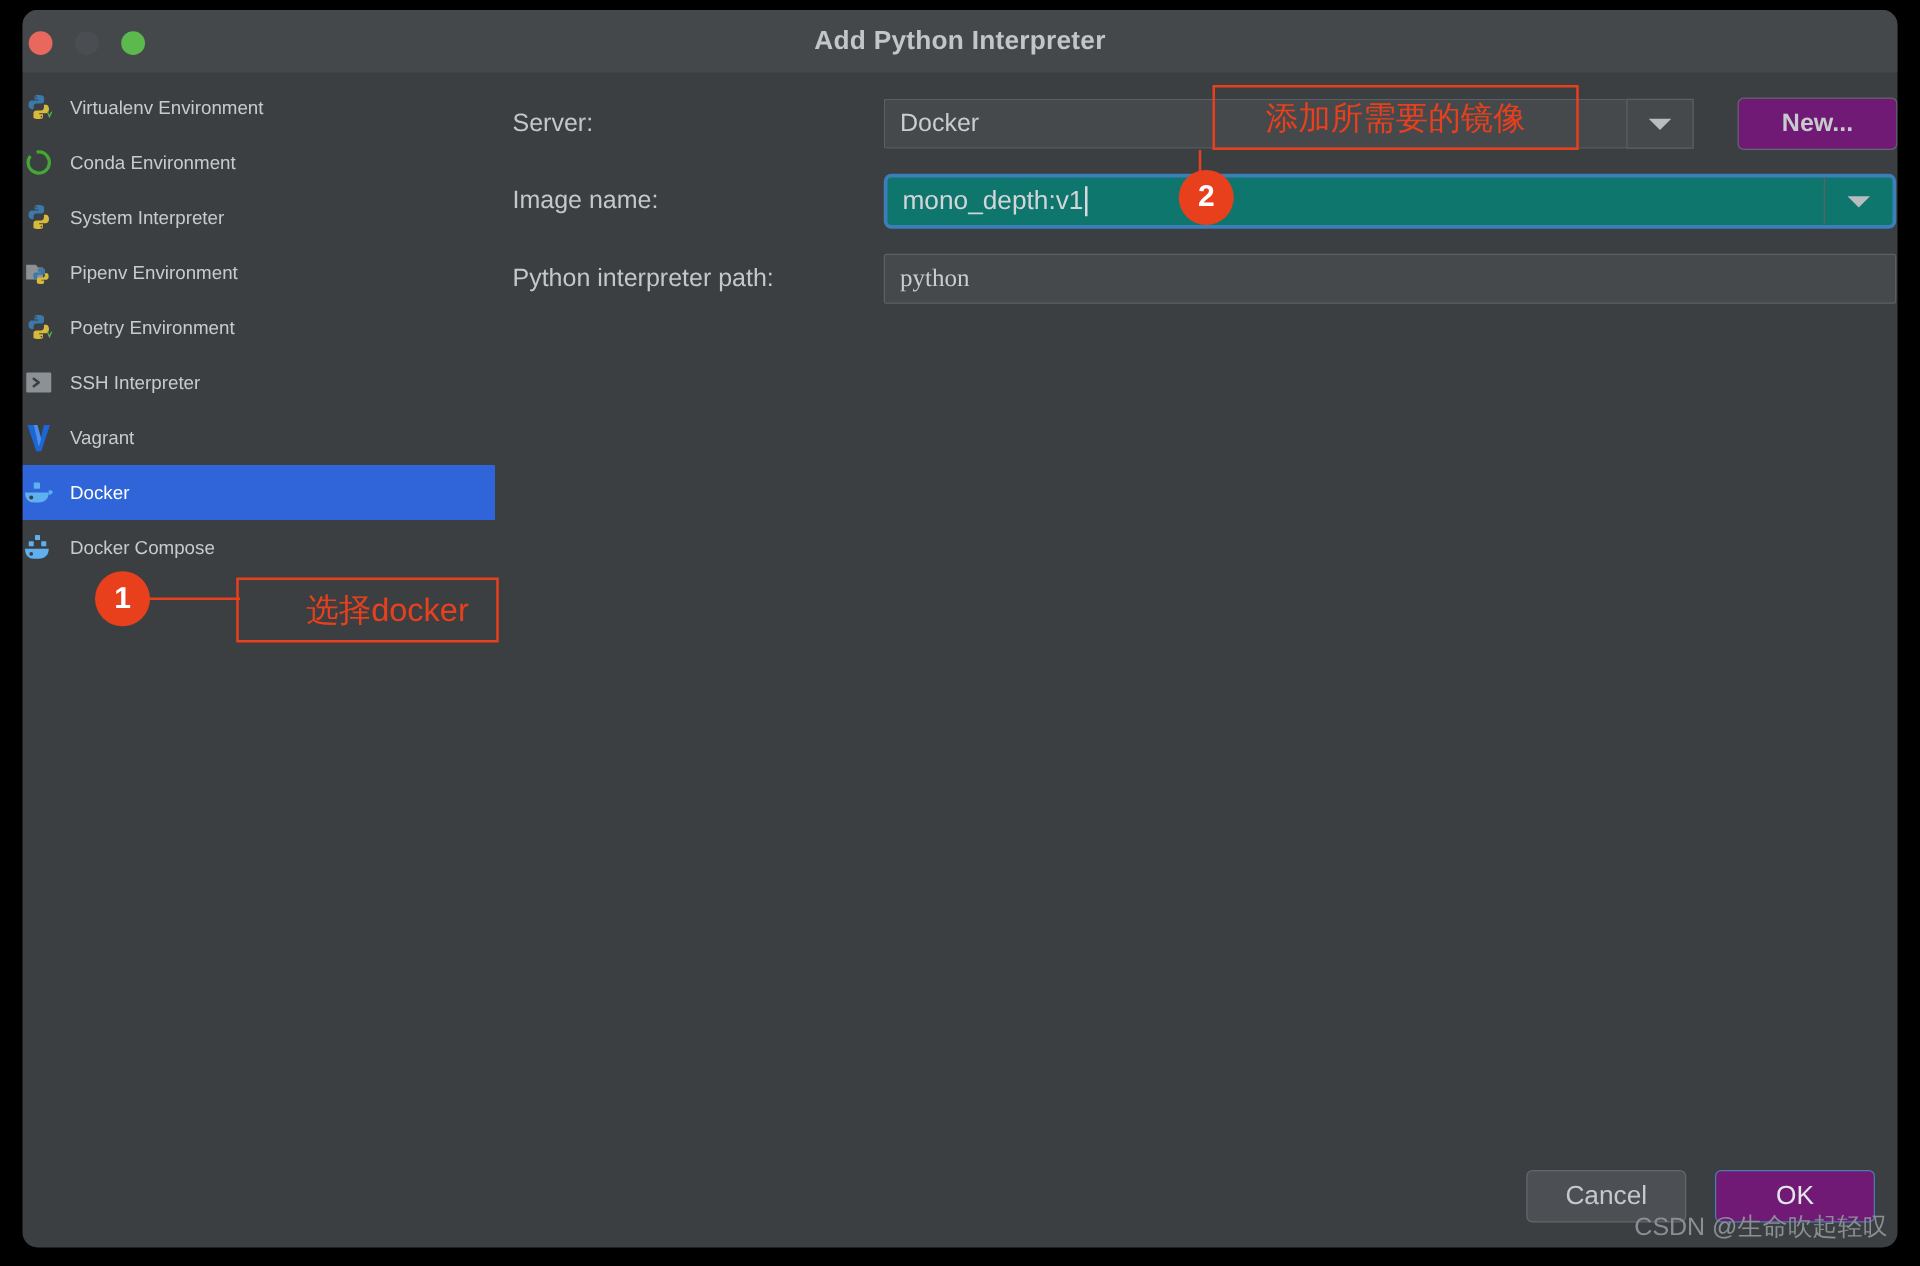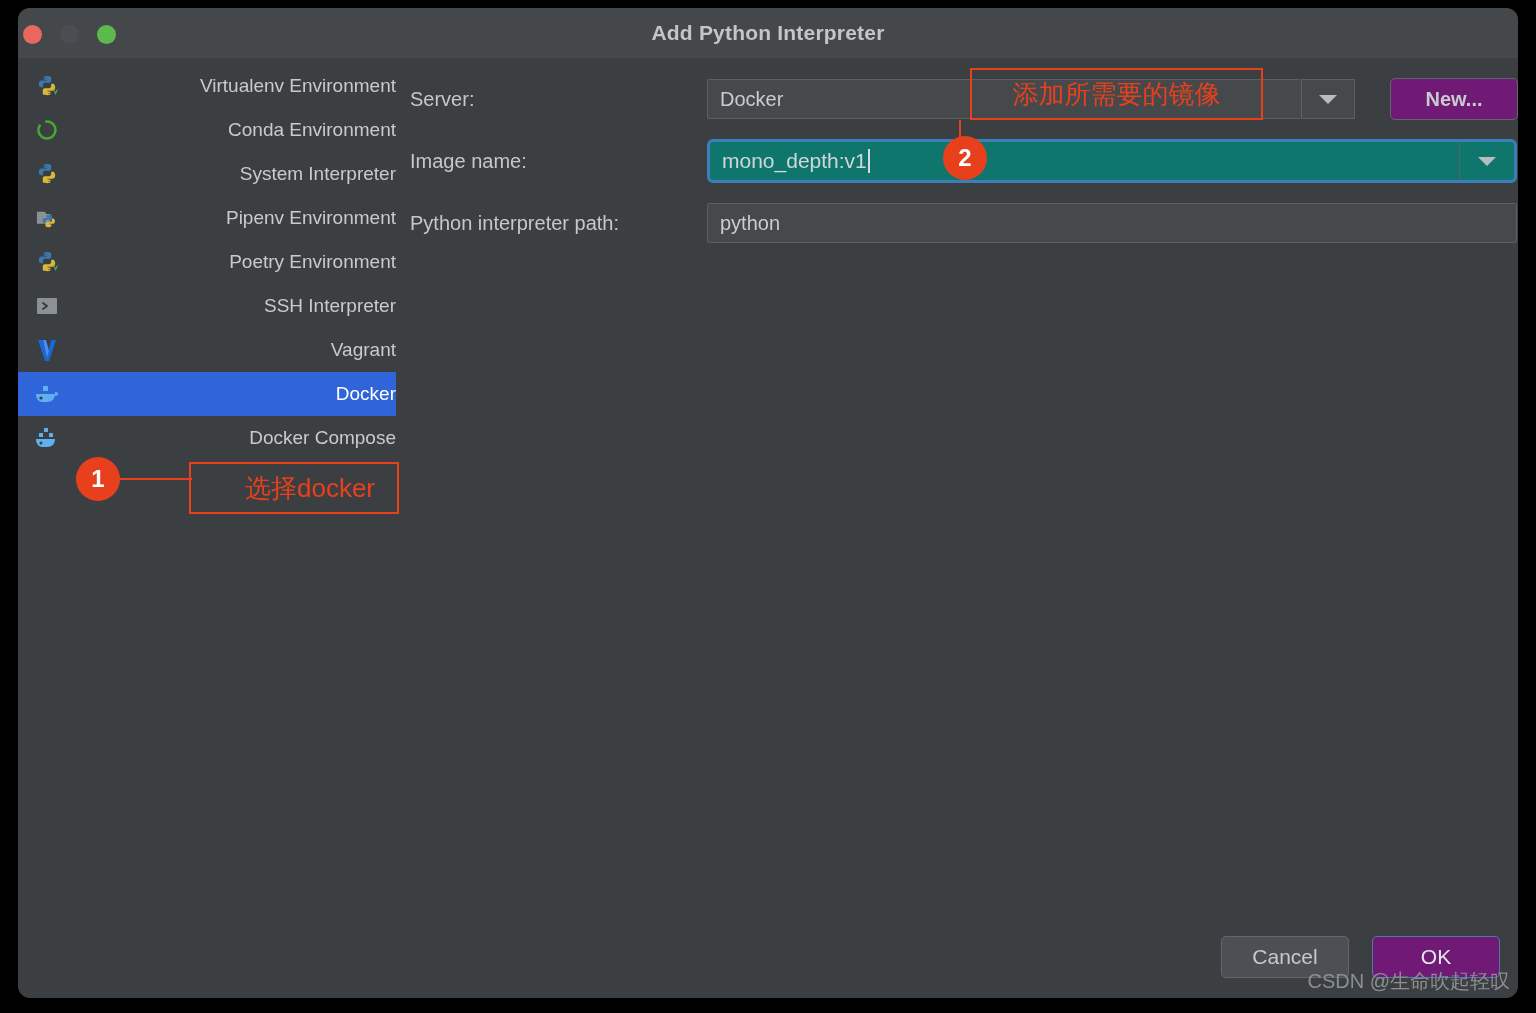--- a/index.html
+++ b/index.html
@@ -41,24 +41,22 @@
 
   
   #sidebar {
     position: absolute; left: 0; top: 56px;
     width: 378px;
   }
   .side-item {
     position: relative;
     height: 44px;
     display: flex; align-items: center;
-    padding-left: 16px;
-    color: #c8cbce; font-size: 19px;
+    color: #c8cbce; font-size: 15px;
     white-space: nowrap;
-    justify-content: space-between;
   }
   .side-item.selected { background: #2f65d8; color: #ffffff; }
   .side-icon {
     width: 26px; height: 26px;
     margin-right: 12px;
     flex: 0 0 26px;
     display: flex; align-items: center; justify-content: center;
   }
   .side-icon svg { display: block; }
 
@@ -124,21 +122,21 @@
     border-right: 1px solid #5c6064;
   }
   #image-combo .caret-box {
     width: 54px; display: flex; align-items: center; justify-content: center;
   }
   .cursor-bar {
     display: inline-block; width: 2px; height: 24px;
     background: #d7dadd; margin-left: 1px;
   }
 
-  #path-box { width: 810px; height: 40px; }
+  #path-box { width: 810px; height: 40px; font-family: Liberation Serif, serif; }
 
   
   .anno-box {
     position: absolute;
     border: 2px solid #e8401c;
     color: #e8401c;
     display: flex; align-items: center; justify-content: center;
     font-size: 26px;
     background: transparent;
     white-space: nowrap;

